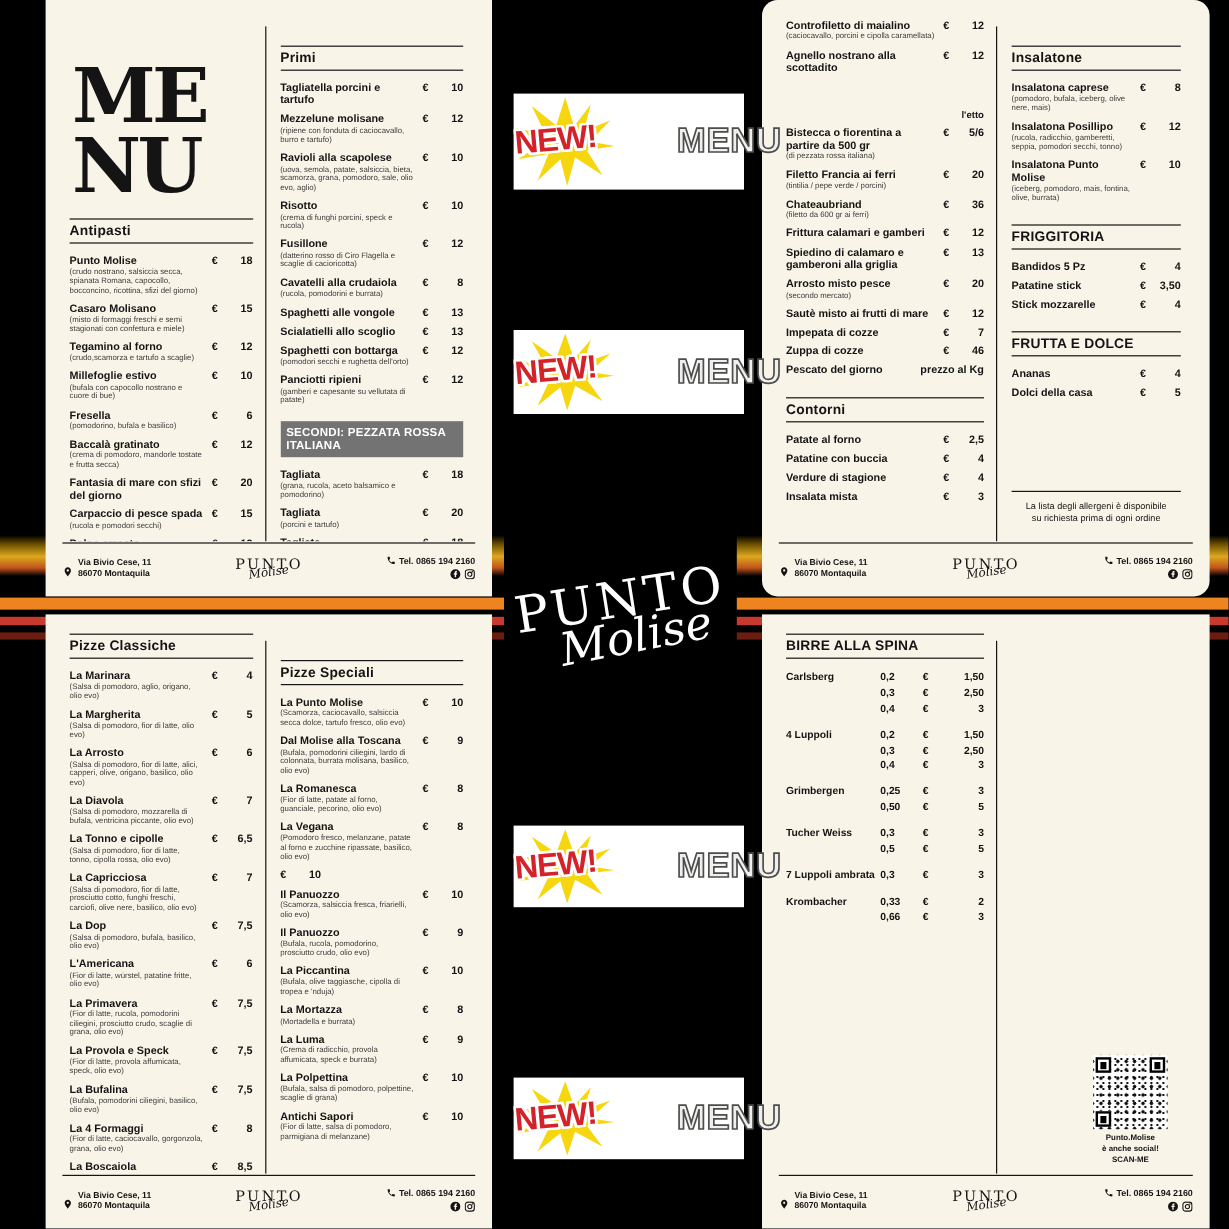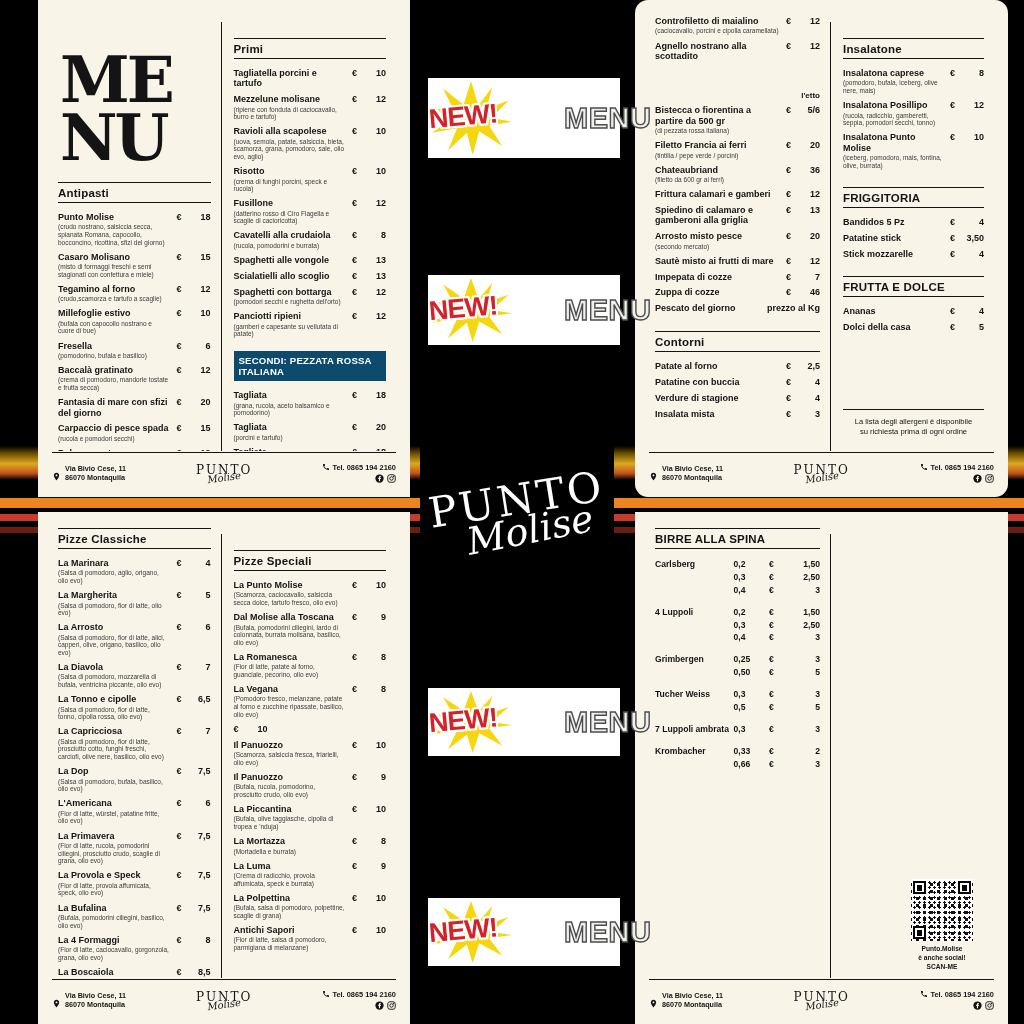--- a/index.html
+++ b/index.html
@@ -28,21 +28,21 @@
   
   .mi{display:flex;align-items:flex-start;margin-bottom:5.5px;}
   .mi-main{flex:1;padding-right:7px;}
   .mi-name{font-size:9px;font-weight:bold;line-height:1.15;}
   .mi-desc{font-size:6.5px;color:#3a3a3a;line-height:1.18;margin-top:1px;}
   .mi-right{display:flex;flex-direction:column;align-items:flex-end;}
   .price{display:flex;min-width:34px;gap:4px;font-size:9px;font-weight:bold;line-height:1.15;}
   .price .val{margin-left:auto;white-space:nowrap;}
   .unit{font-size:8px;font-weight:bold;margin-top:40px;}
   
-  .banner{background:#0c4a6e;color:#fff;font-weight:bold;font-size:9.6px;
+  .banner{background:#737373;color:#fff;font-weight:bold;font-size:9.6px;
           padding:4px 5px;margin:8px 0 9px 0;letter-spacing:.2px;}
   
   .menu-title{font-family:"DejaVu Serif",serif;font-weight:bold;font-size:63px;
               line-height:.92;letter-spacing:-3px;margin:36px 0 14px 2px;}
   
   .beer{display:flex;margin-bottom:9px;font-size:8.6px;font-weight:bold;line-height:1.5;}
   .b-name{width:80px;}
   .b-size{width:36px;white-space:pre-line;}
   .b-price{margin-left:auto;width:52px;}
   .b-pl{display:flex;}

